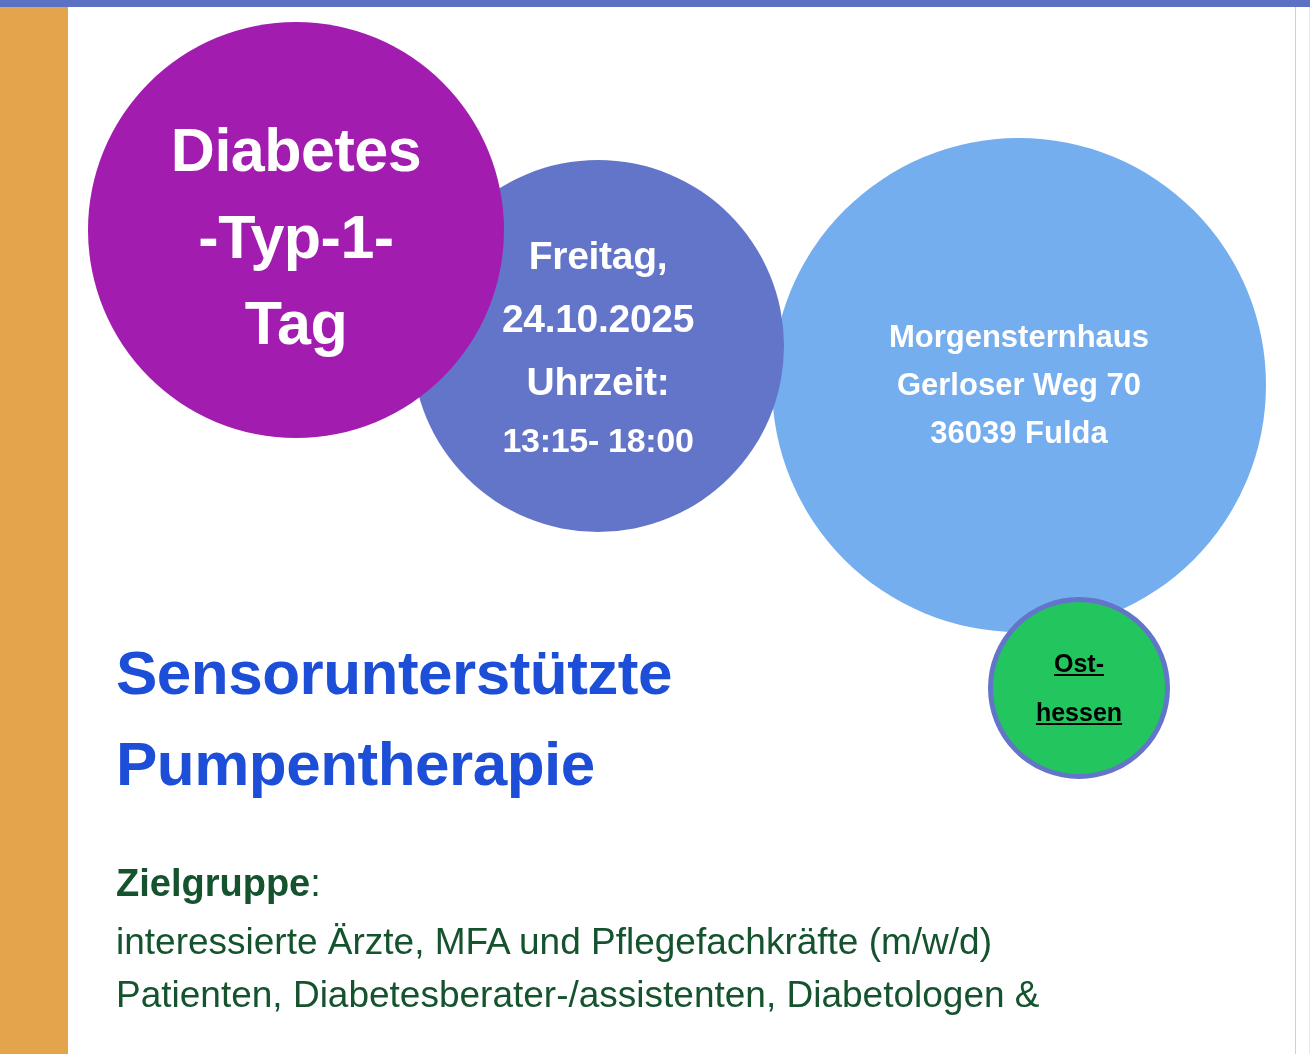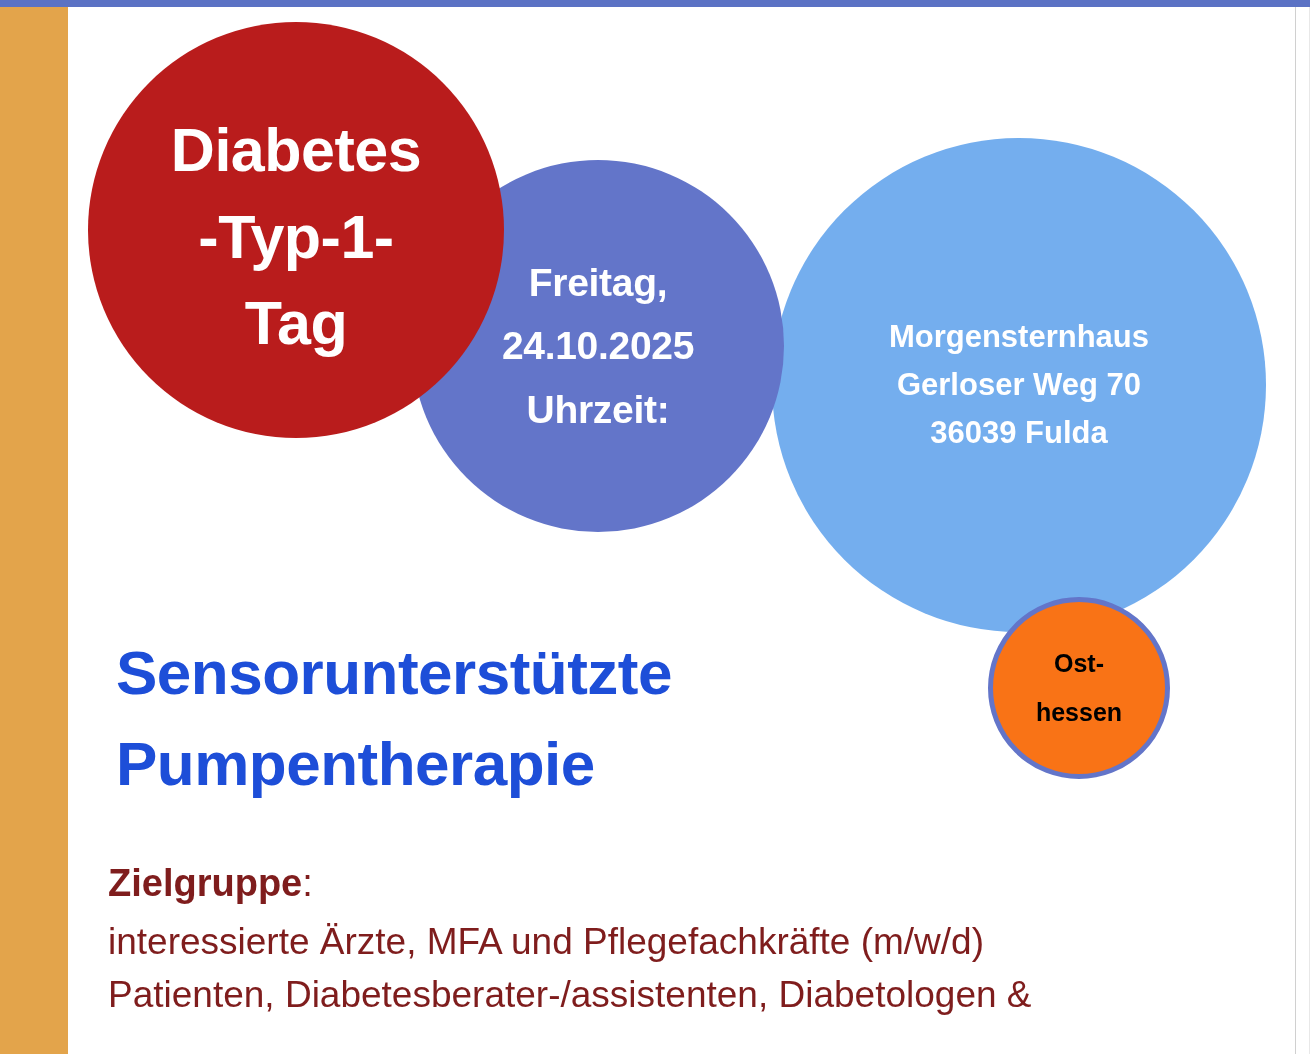--- a/index.html
+++ b/index.html
@@ -68,21 +68,21 @@
     text-align: center;
     color: #ffffff;
     box-sizing: border-box;
   }
 
   .bubble-orange {
     left: 88px;
     top: 22px;
     width: 416px;
     height: 416px;
-    background: #b91c1c;
+    background: #a21caf;
     z-index: 3;
     padding-top: 14px;
     text-align: center;
   }
   .bubble-orange .line {
     font-weight: bold;
     font-size: 61px;
     line-height: 1.42;
     letter-spacing: -0.5px;
   }
@@ -121,24 +121,25 @@
   .bubble-lightblue .line.regular {
     font-weight: bold;
     font-size: 31px;
   }
 
   .bubble-yellow {
     left: 988px;
     top: 597px;
     width: 182px;
     height: 182px;
-    background: #f97316;
+    background: #22c55e;
     border: 5px solid #6375c9;
     color: #000000;
     z-index: 5;
+    text-decoration: underline;
   }
   .bubble-yellow .line {
     font-weight: bold;
     font-size: 25px;
     line-height: 1.95;
   }
 
   
   .headline {
     position: absolute;
@@ -149,24 +150,24 @@
     font-weight: bold;
     font-size: 62px;
     line-height: 1.47;
     letter-spacing: -0.5px;
     z-index: 4;
   }
 
   
   .audience {
     position: absolute;
-    left: 108px;
+    left: 116px;
     top: 857px;
     width: 1090px;
-    color: #7f1d1d;
+    color: #14532d;
     z-index: 4;
   }
   .audience .label {
     font-size: 38px;
     line-height: 1.42;
     margin-bottom: 4px;
   }
   .audience .label .strong {
     font-weight: bold;
   }
@@ -191,20 +192,21 @@
   <div class="bubble bubble-orange">
     <div class="line">Diabetes</div>
     <div class="line">-Typ-1-</div>
     <div class="line">Tag</div>
   </div>
 
   <div class="bubble bubble-purple">
     <div class="line">Freitag,</div>
     <div class="line">24.10.2025</div>
     <div class="line">Uhrzeit:</div>
+    <div class="line small">13:15- 18:00</div>
   </div>
 
   <div class="bubble bubble-lightblue">
     <div class="line">Morgensternhaus</div>
     <div class="line regular">Gerloser Weg 70</div>
     <div class="line">36039 Fulda</div>
   </div>
 
   <div class="bubble bubble-yellow">
     <div class="line">Ost-</div>

